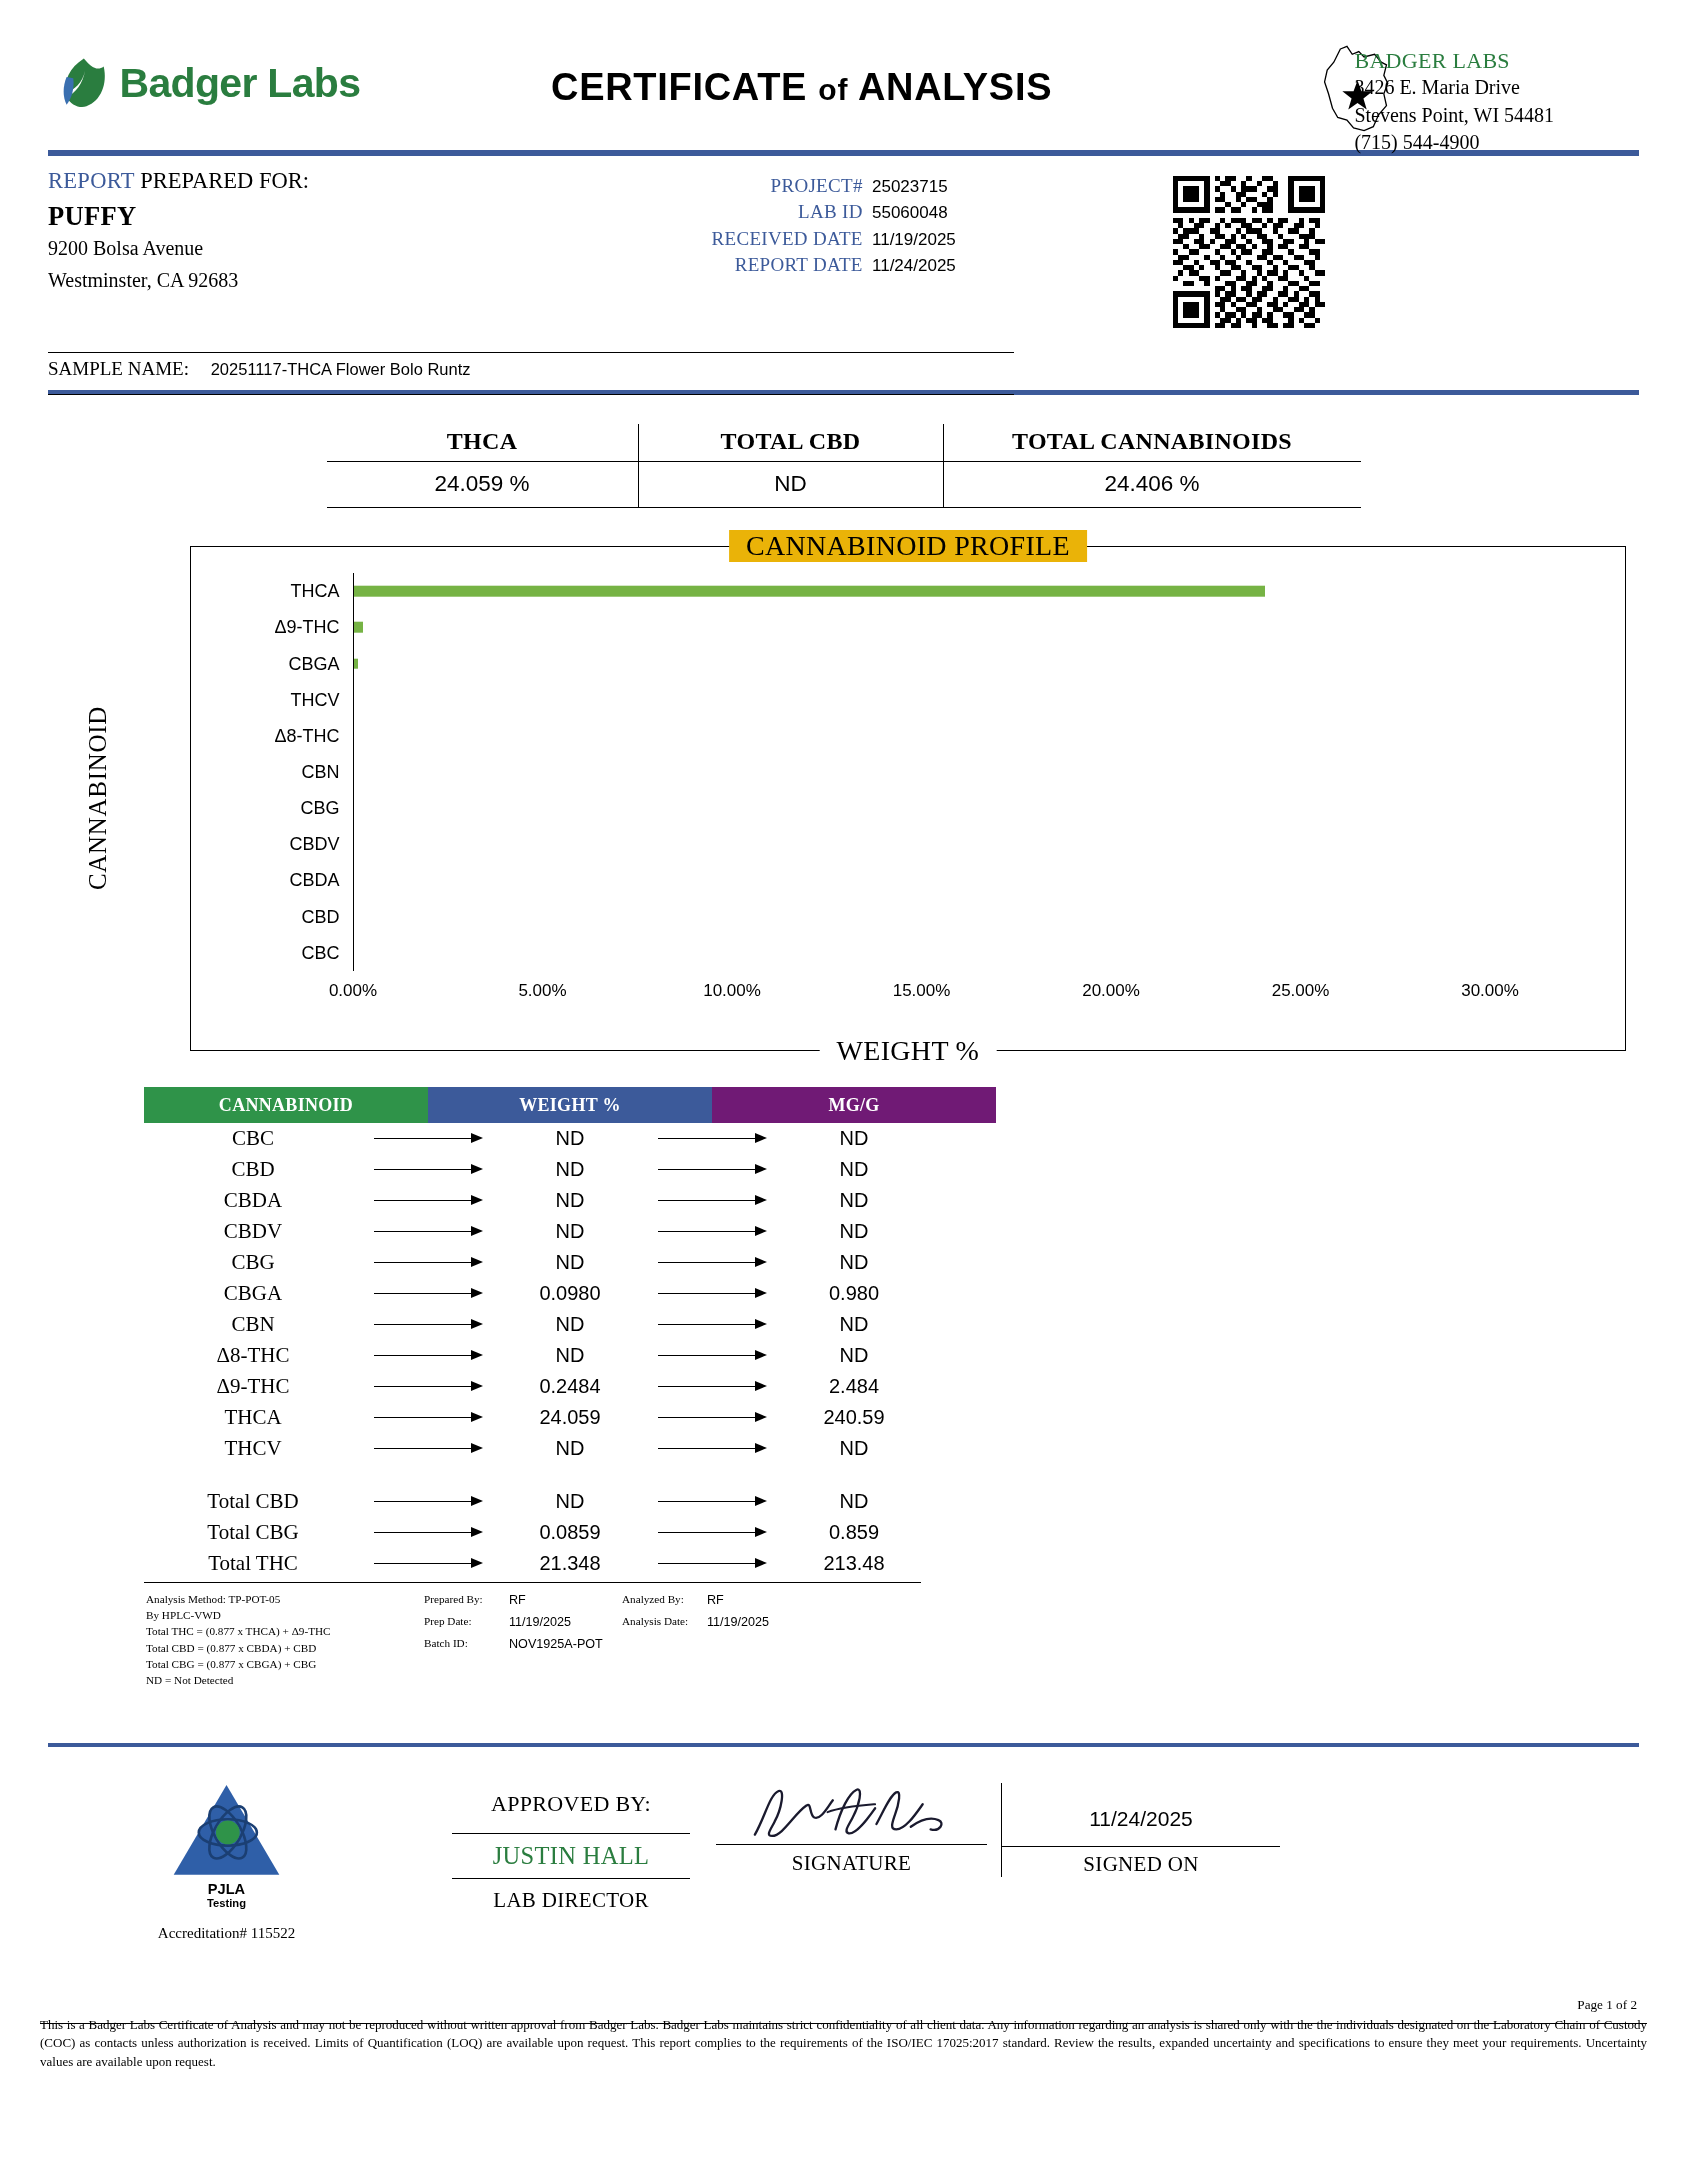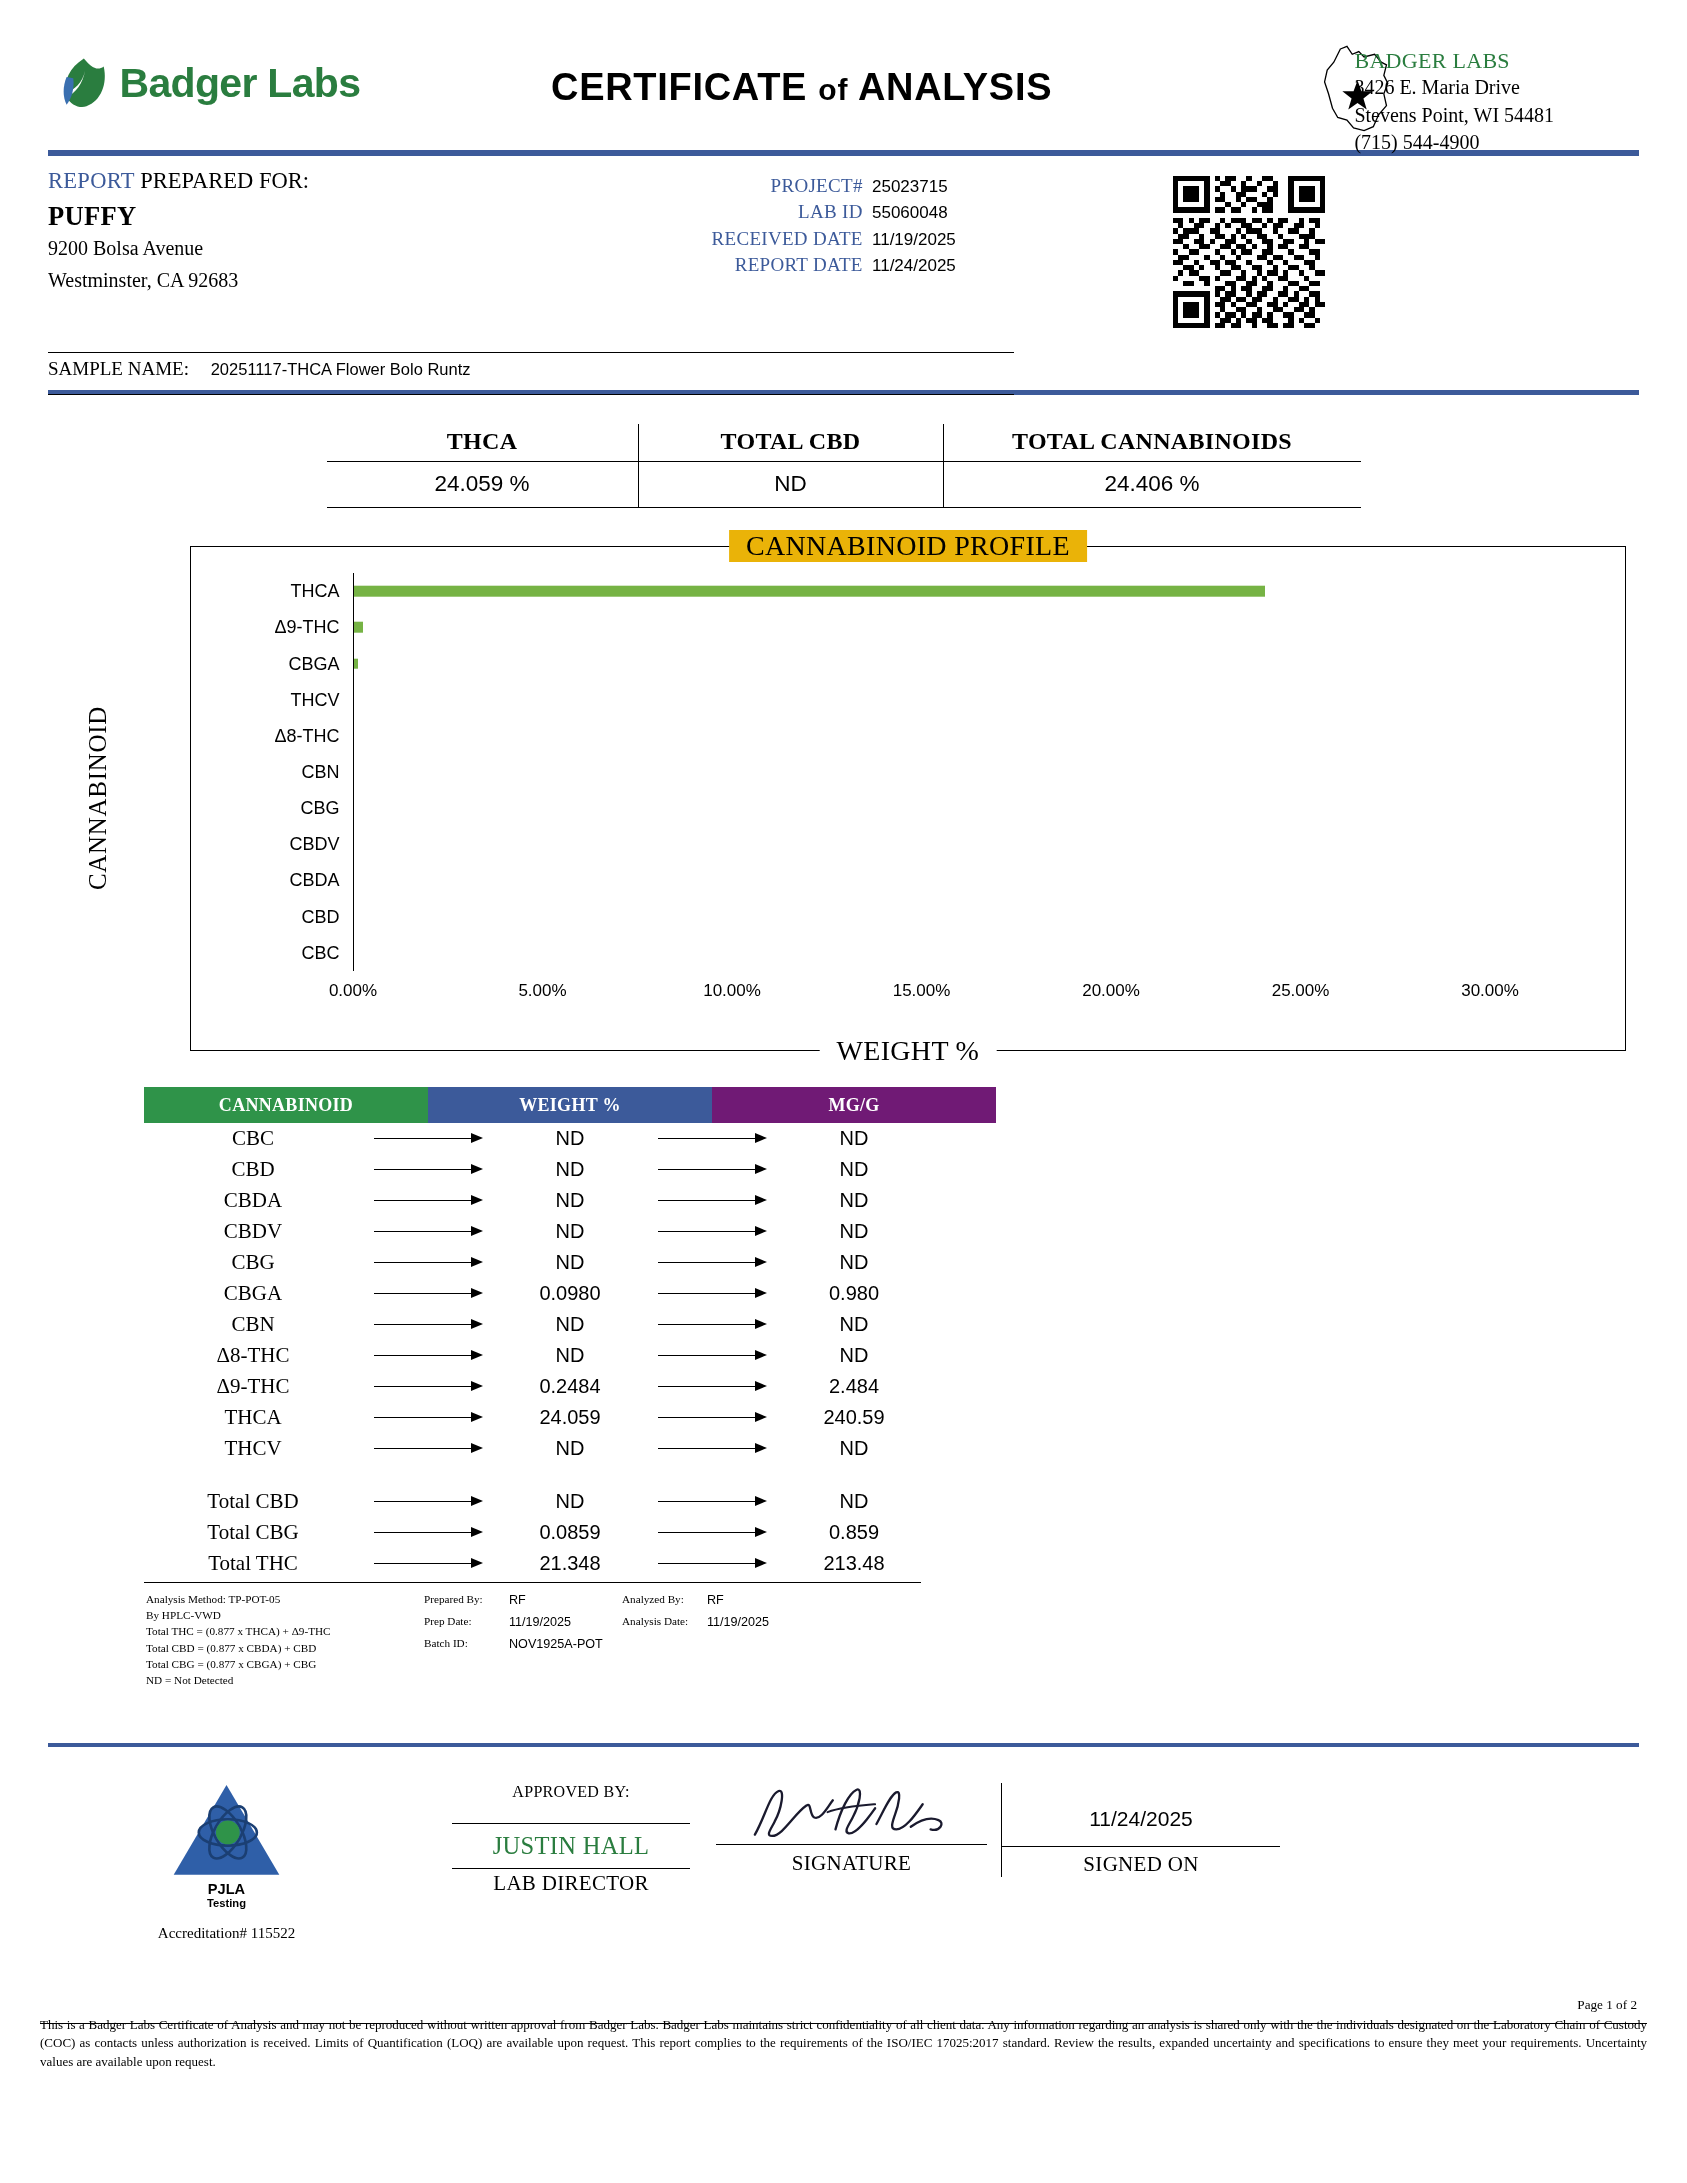--- a/index.html
+++ b/index.html
@@ -115,23 +115,23 @@
   .m-val { font-family:"Liberation Sans", sans-serif; font-size:12.6px; }
 
   
   .approval { position:relative; margin-top:26.5px; height:179px; }
   .pjla { position:absolute; left:96px; top:6.6px; width:165px; text-align:center; }
   .pjla-logo { width:119px; height:99px; margin:0 auto; position:relative; }
   .pjla-name { font-family:"Liberation Sans", sans-serif; font-weight:bold; font-size:14.6px; margin-top:1.3px; }
   .pjla-sub { font-family:"Liberation Sans", sans-serif; font-weight:bold; font-size:11.2px; }
   .pjla-acc { font-size:15px; margin-top:16px; }
   .appr-block { position:absolute; left:404px; top:9.3px; width:238px; text-align:center; }
-  .appr-top { font-size:16px; letter-spacing:0.3px; border-bottom:1.3px solid #000; padding-bottom:22px; }
+  .appr-top { font-size:22px; letter-spacing:0.3px; border-bottom:1.3px solid #000; padding-bottom:16px;margin-top:8px; }
   .appr-name { font-size:24.5px; color:#2a7d3f; letter-spacing:0.3px; margin-top:8px; }
-  .appr-role { font-size:21px; letter-spacing:0.3px; border-top:1.3px solid #000; margin-top:8px; padding-top:2px; }
+  .appr-role { font-size:21px; letter-spacing:0.3px; border-top:1.3px solid #000; margin-top:8px; padding-top:9px; }
   .sig-block { position:absolute; left:668px; top:9.3px; width:271px; text-align:center; }
   .sig-img { height:61px; position:relative; }
   .sig-label { font-size:21px; border-top:1.3px solid #000; padding-top:5.3px; letter-spacing:0.3px; }
   .signed-block { position:absolute; left:953px; top:9.3px; width:278px; text-align:center; border-left:1.3px solid #000; }
   .signed-date { font-family:"Liberation Sans", sans-serif; font-size:21px; padding-top:24px; }
   .signed-label { font-size:21px; border-top:1.3px solid #000; margin-top:14.6px; padding-top:5.3px; letter-spacing:0.3px; }
 
   .page-num { position:absolute; right:50px; bottom:98px; font-size:13.2px; }
   .disclaimer { position:absolute; left:40px; right:40px; bottom:40px; font-size:13px; line-height:1.42; text-align:justify; }
   .disc-rule { position:absolute; left:40px; right:40px; bottom:87px; border-top:1px solid #000; }

